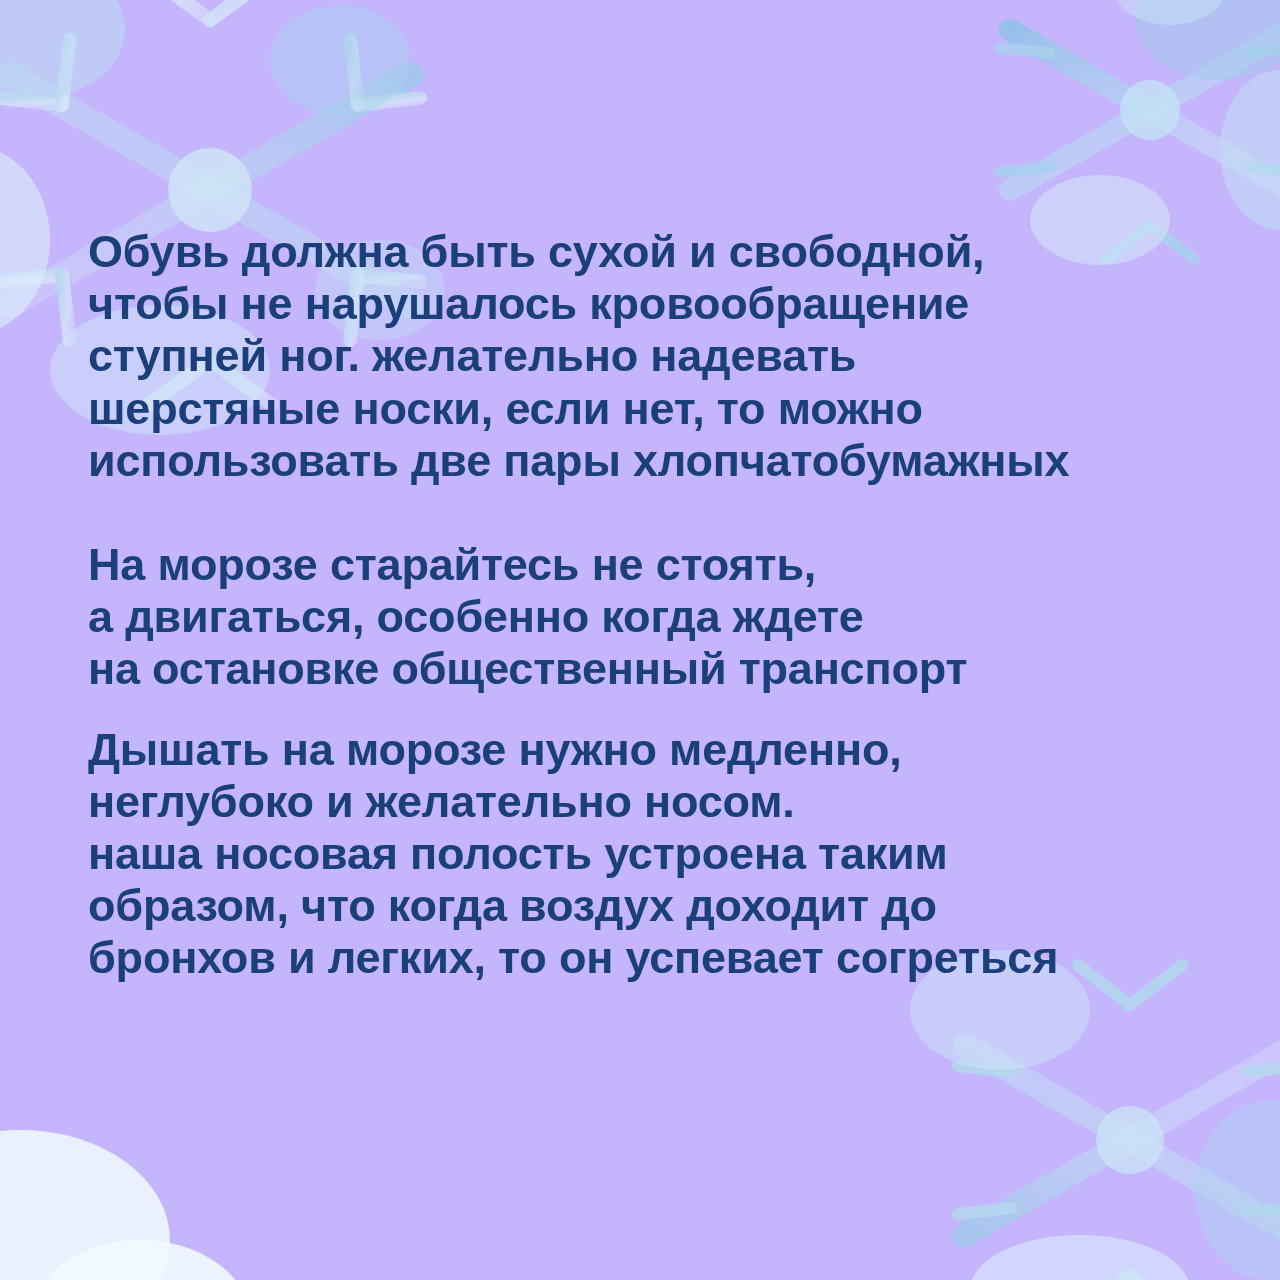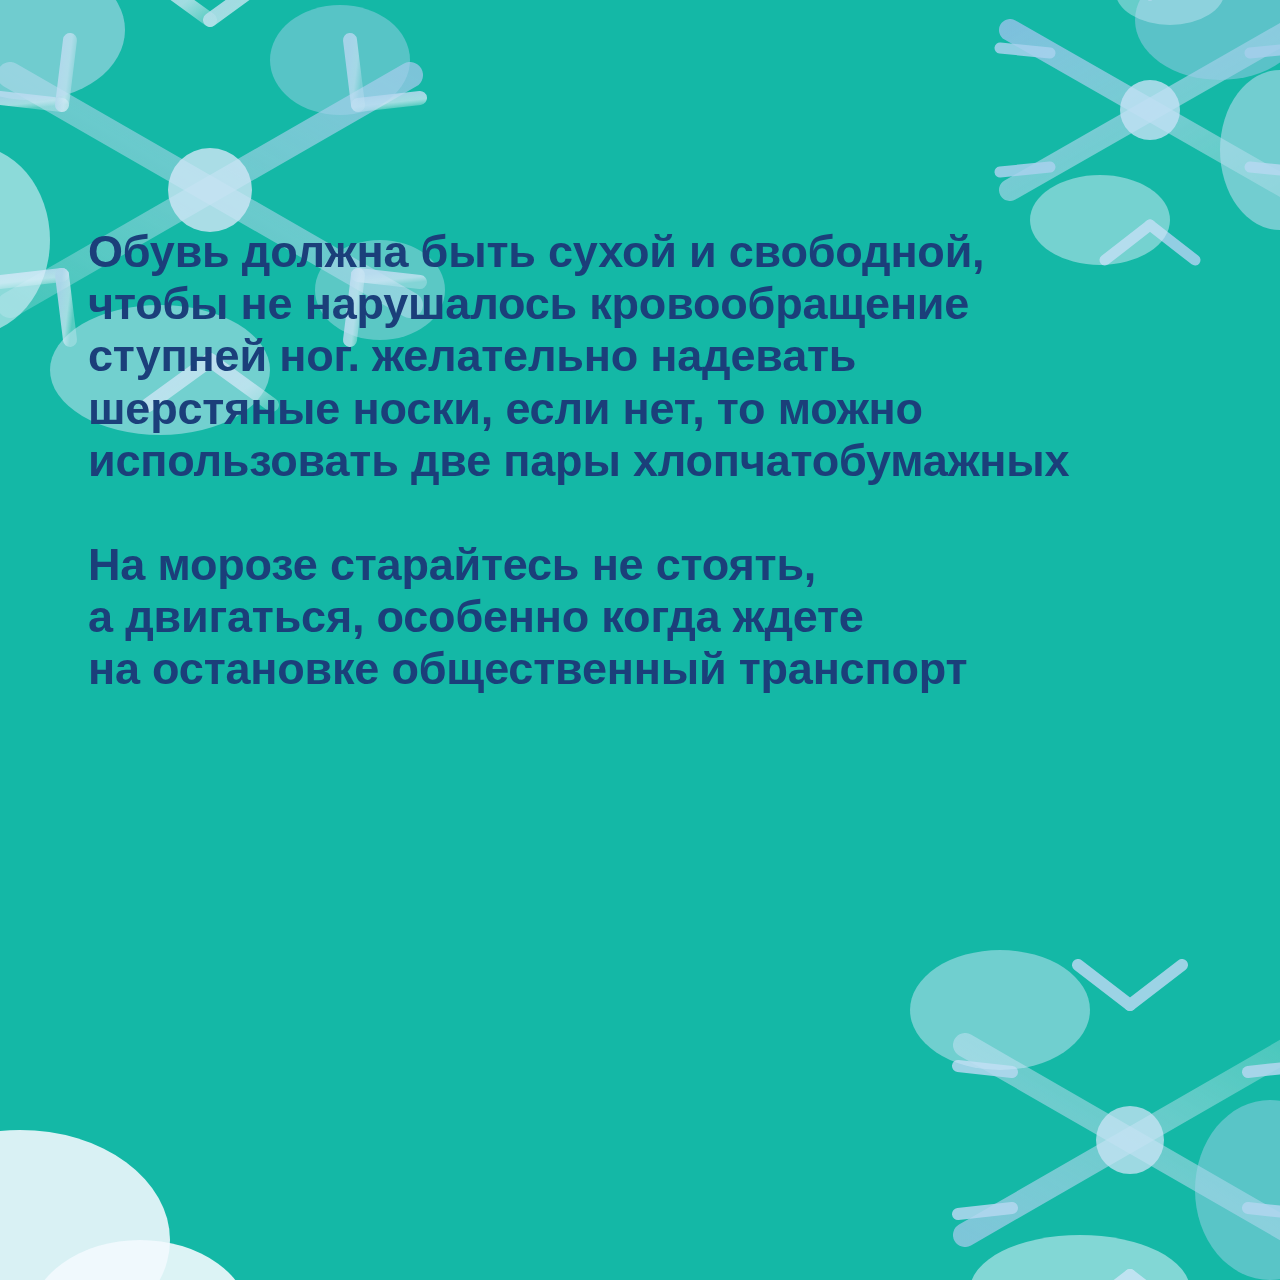--- a/index.html
+++ b/index.html
@@ -10,21 +10,21 @@
     width: 1280px;
     height: 1280px;
     background: #ffffff;
     font-family: "Liberation Sans", sans-serif;
     overflow: hidden;
   }
   .poster {
     position: relative;
     width: 1280px;
     height: 1280px;
-    background: #14b8a6;
+    background: #c4b5fd;
     overflow: hidden;
   }
 
   
   .deco {
     position: absolute;
     pointer-events: none;
   }
   .deco svg { display: block; }
 
@@ -178,15 +178,20 @@
 
   <div class="content">
     <p class="para para-1">Обувь должна быть сухой и свободной,
 чтобы не нарушалось кровообращение
 ступней ног. желательно надевать
 шерстяные носки, если нет, то можно
 использовать две пары хлопчатобумажных</p>
     <p class="para para-2">На морозе старайтесь не стоять,
 а двигаться, особенно когда ждете
 на остановке общественный транспорт</p>
+    <p class="para para-3">Дышать на морозе нужно медленно,
+неглубоко и желательно носом.
+наша носовая полость устроена таким
+образом, что когда воздух доходит до
+бронхов и легких, то он успевает согреться</p>
   </div>
 
 </div>
 
 </body></html>

